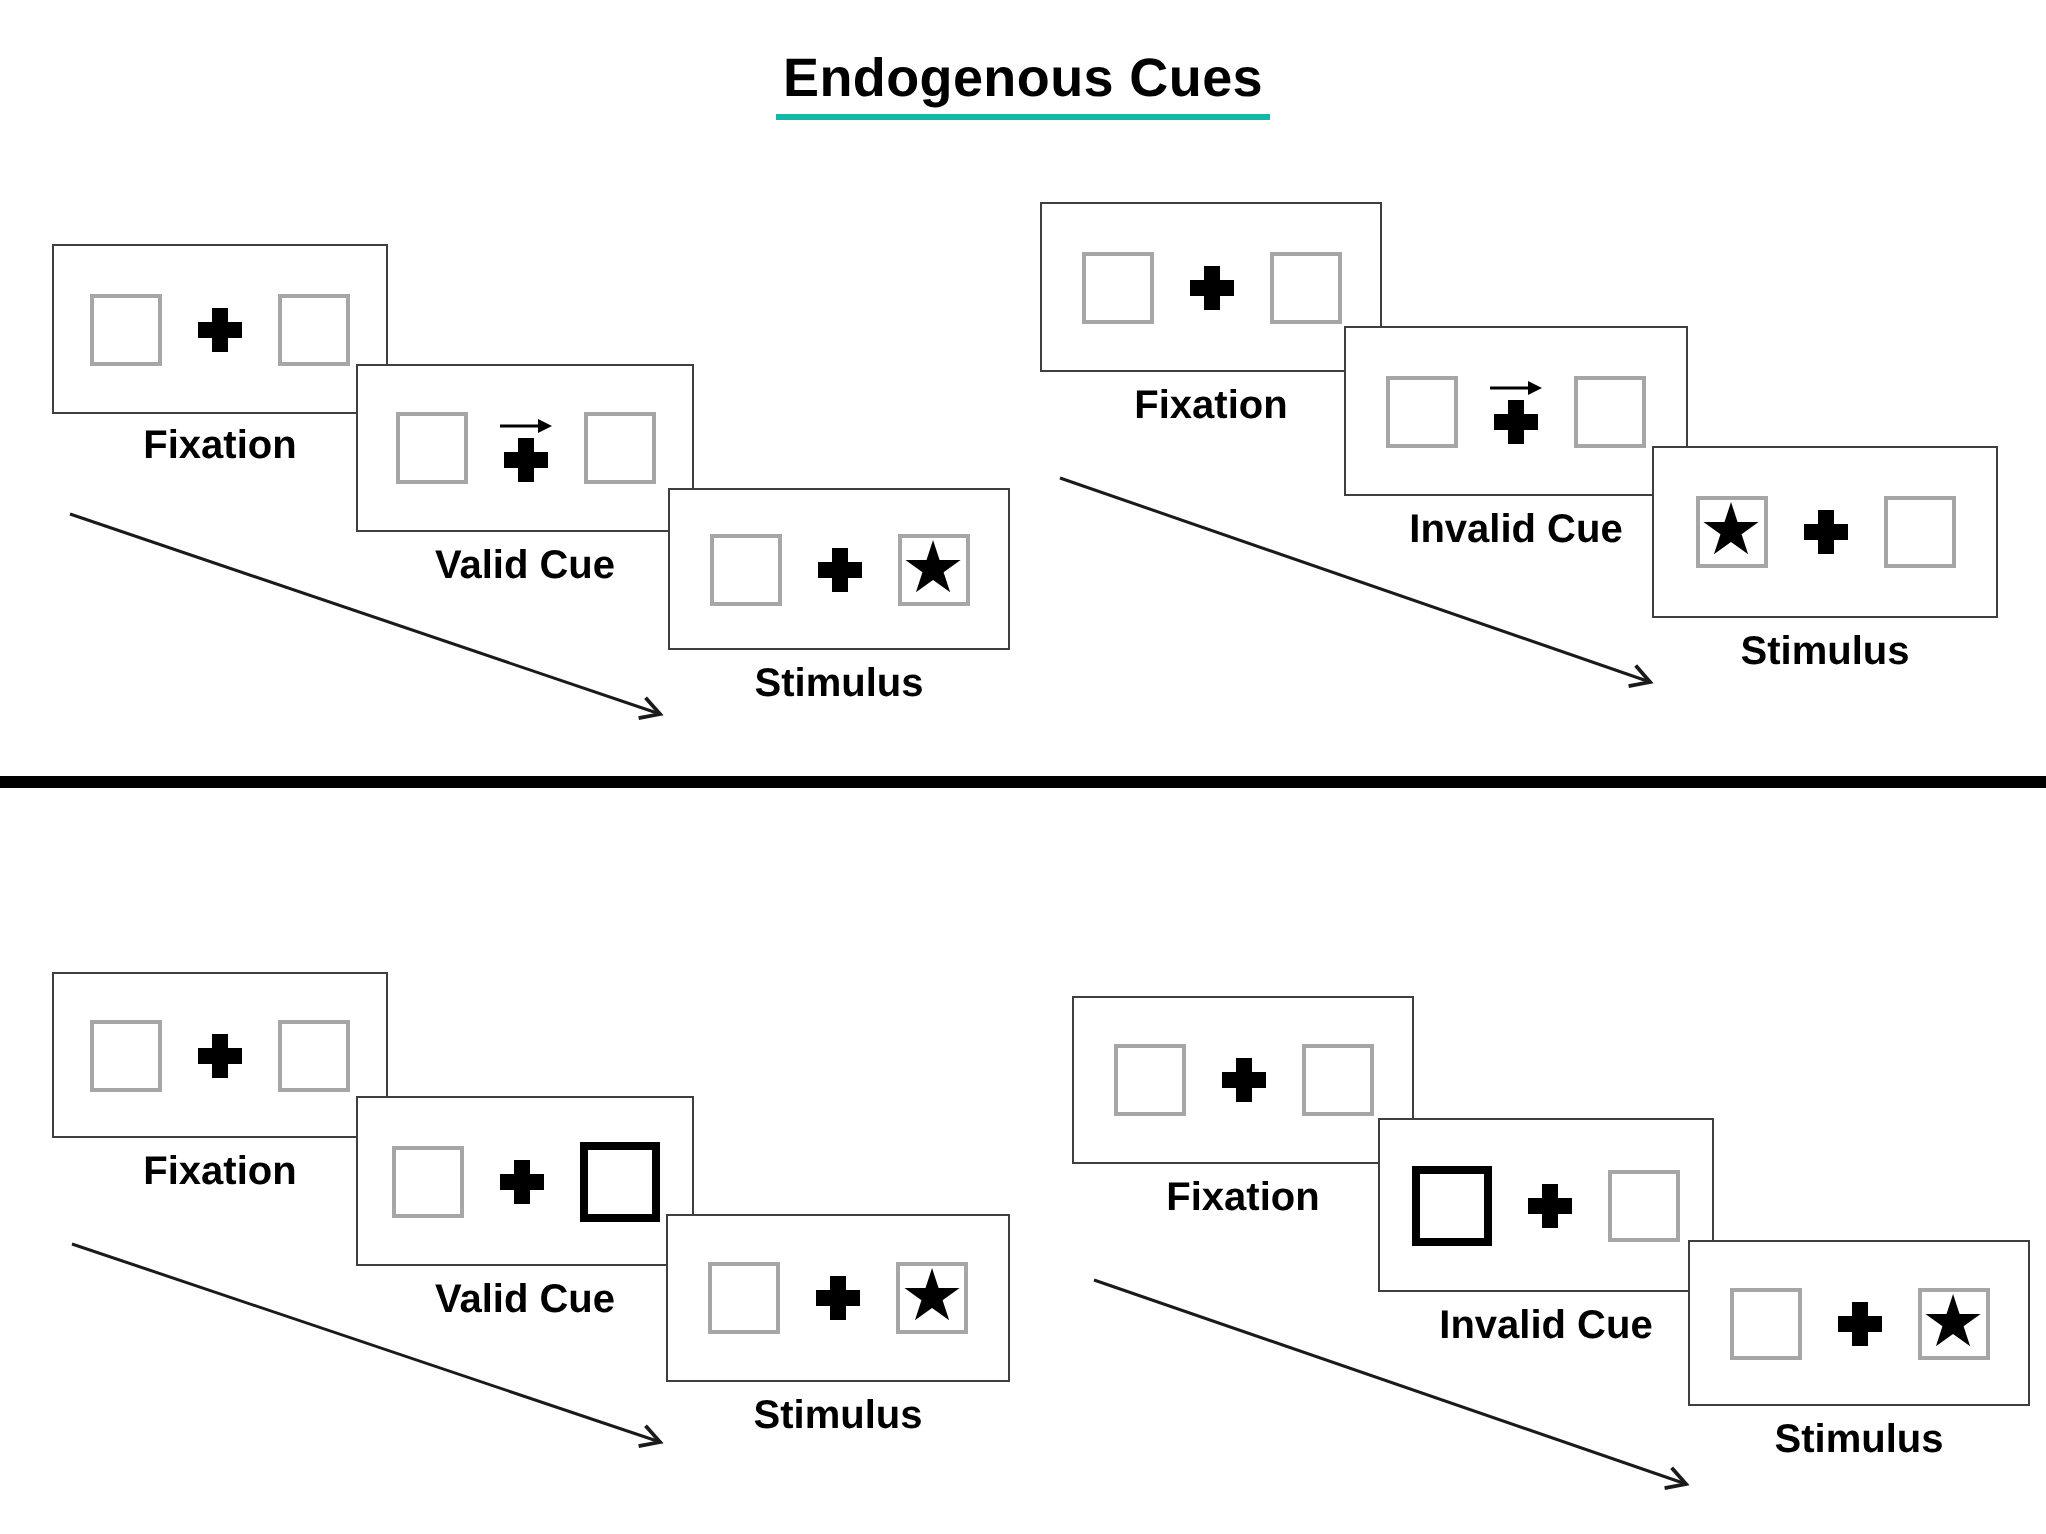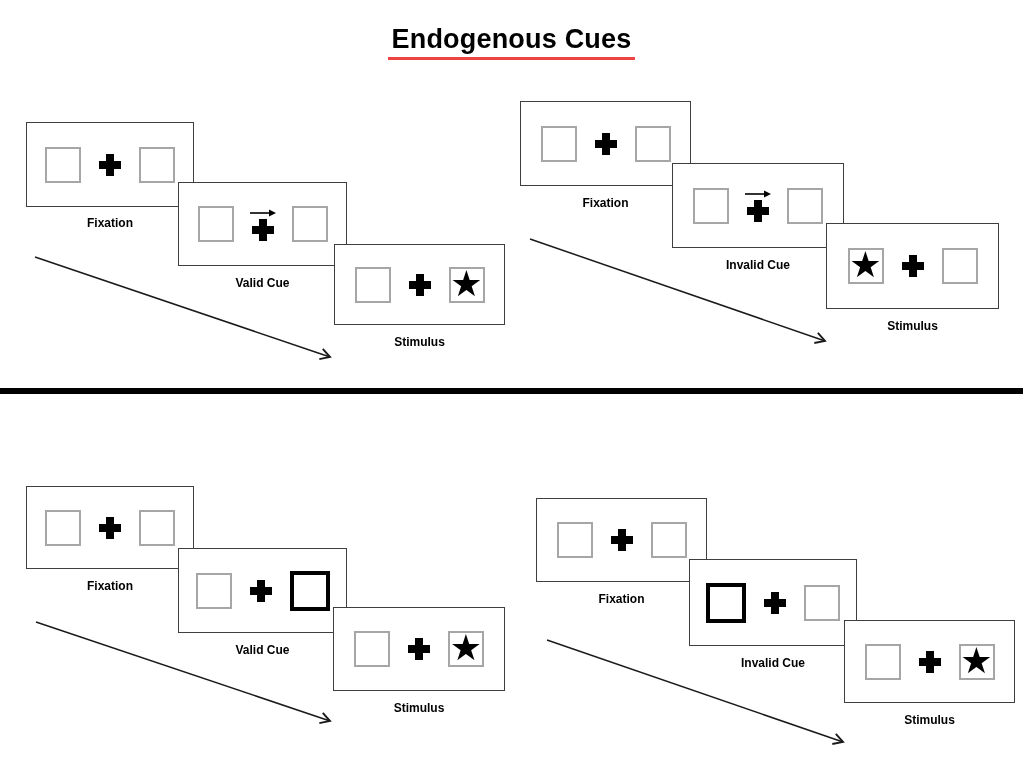--- a/index.html
+++ b/index.html
@@ -6,21 +6,21 @@
   html,body { background:#fff; }
   #canvas {
     position:relative; width:1023px; height:767px; background:#ffffff;
     font-family:"Liberation Sans", sans-serif; overflow:hidden;
   }
   .title {
     position:absolute; left:0; width:100%; text-align:center;
     font-size:27px; font-weight:bold; color:#000; letter-spacing:0.2px;
   }
   .title-text {
-    display:inline-block; border-bottom:3px solid #ef4444; padding:0 3px 2px;text-align:right;
+    display:inline-block; border-bottom:3px solid #14b8a6; padding:0 3px 2px;text-align:right;
   }
   .divider {
     position:absolute; left:0; top:388px; width:100%; height:6px; background:#000;
   }
   .panel {
     position:absolute; background:#fff; border:1px solid #3f3f3f;
     display:flex; align-items:center; justify-content:center; gap:14px;
   }
   .box {
     width:36px; height:36px; background:#fff; border:2px solid #a6a6a6;
@@ -36,21 +36,21 @@
     justify-content:center; gap:1px; width:30px; flex:0 0 auto;
   }
   .plus { position:relative; width:22px; height:22px; }
   .plus::before {
     content:""; position:absolute; left:0; top:7px; width:22px; height:8px; background:#000;
   }
   .plus::after {
     content:""; position:absolute; left:7px; top:0; width:8px; height:22px; background:#000;
   }
   .plabel {
-    position:absolute; text-align:center; font-size:12px; font-weight:bold;
+    position:absolute; text-align:center; font-size:20px; font-weight:bold;
     color:#000; line-height:22px; z-index:6;
   }
   .overlay { position:absolute; left:0; top:0; z-index:0; }
   .z1 { z-index:1; } .z2 { z-index:2; } .z3 { z-index:3; }
 </style>
 </head>
 <body>
 
 <div id="canvas">
 

